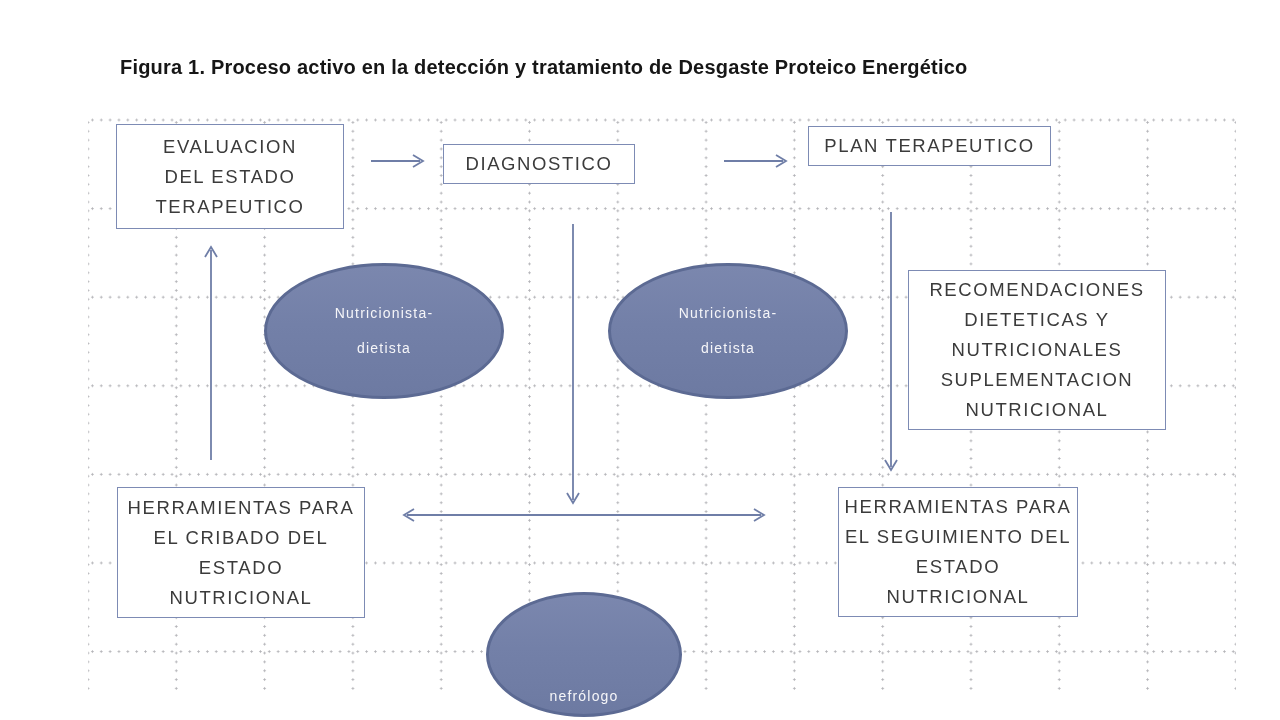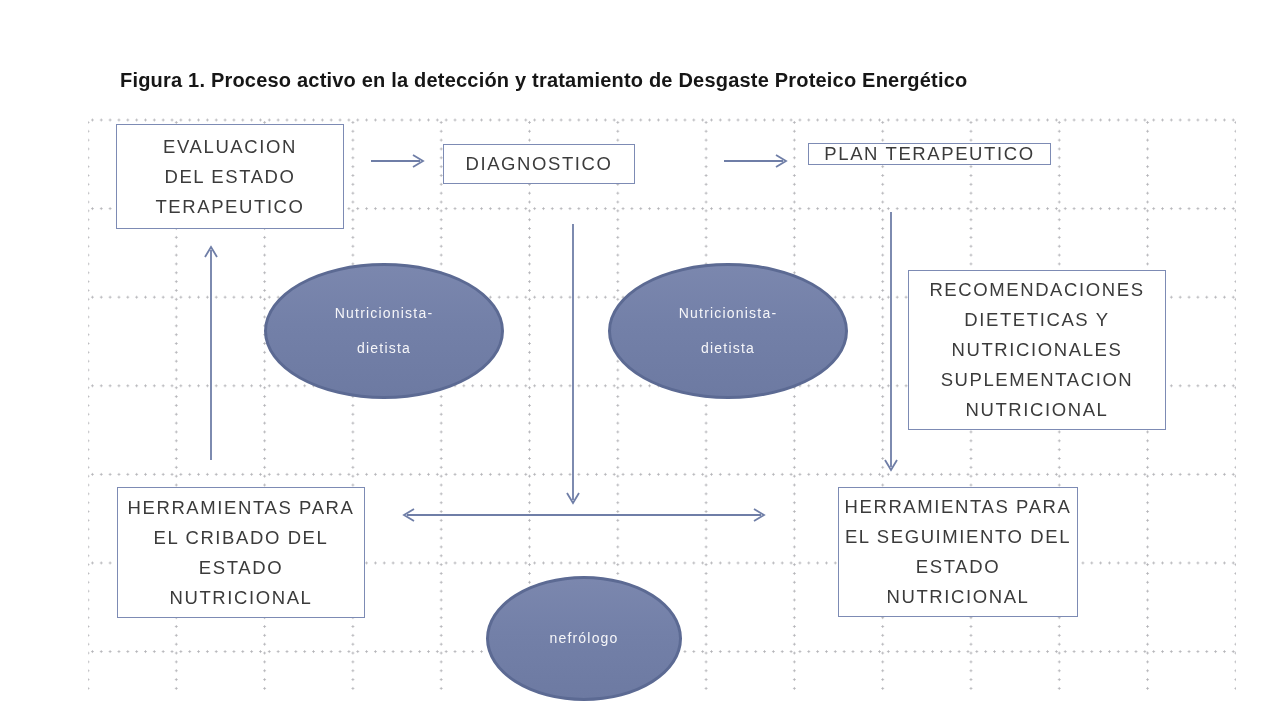--- a/index.html
+++ b/index.html
@@ -32,21 +32,20 @@
   #figure-title {
     position: absolute;
     left: 120px;
     top: 56px;
     width: 1050px;
     font-size: 20px;
     font-weight: bold;
     color: #161616;
     letter-spacing: 0.2px;
     white-space: nowrap;
-    margin-top: 13px;
   }
   .node {
     position: absolute;
     box-sizing: border-box;
     display: flex;
     align-items: center;
     justify-content: center;
     text-align: center;
   }
   .rect {
@@ -67,27 +66,27 @@
   }
   .ellipse .label {
     font-size: 14px;
     line-height: 35px;
     color: #f6f6f9;
     letter-spacing: 1.2px;
     white-space: pre-line;
   }
   #node-evaluacion   { left: 116px; top: 124px; width: 228px; height: 105px; }
   #node-diagnostico  { left: 443px; top: 144px; width: 192px; height: 40px; }
-  #node-plan         { left: 808px; top: 143px; width: 243px; height: 22px; }
+  #node-plan         { left: 808px; top: 126px; width: 243px; height: 40px; }
   #node-recomendaciones { left: 908px; top: 258px; width: 258px; height: 160px; margin-top: 12px; }
   #node-cribado      { left: 117px; top: 487px; width: 248px; height: 131px; }
   #node-seguimiento  { left: 838px; top: 487px; width: 240px; height: 130px; }
   #node-nutricionista-izq { left: 264px; top: 263px; width: 240px; height: 136px; }
   #node-nutricionista-der { left: 608px; top: 263px; width: 240px; height: 136px; }
-  #node-nefrologo    { left: 486px; top: 576px; width: 196px; height: 125px; }
+  #node-nefrologo    { left: 486px; top: 592px; width: 196px; height: 125px; align-items: flex-end; }
   #arrow-layer {
     position: absolute;
     left: 0;
     top: 0;
     width: 1280px;
     height: 720px;
     pointer-events: none;
   }
   #arrow-layer * {
     stroke: #6f7ea7;

